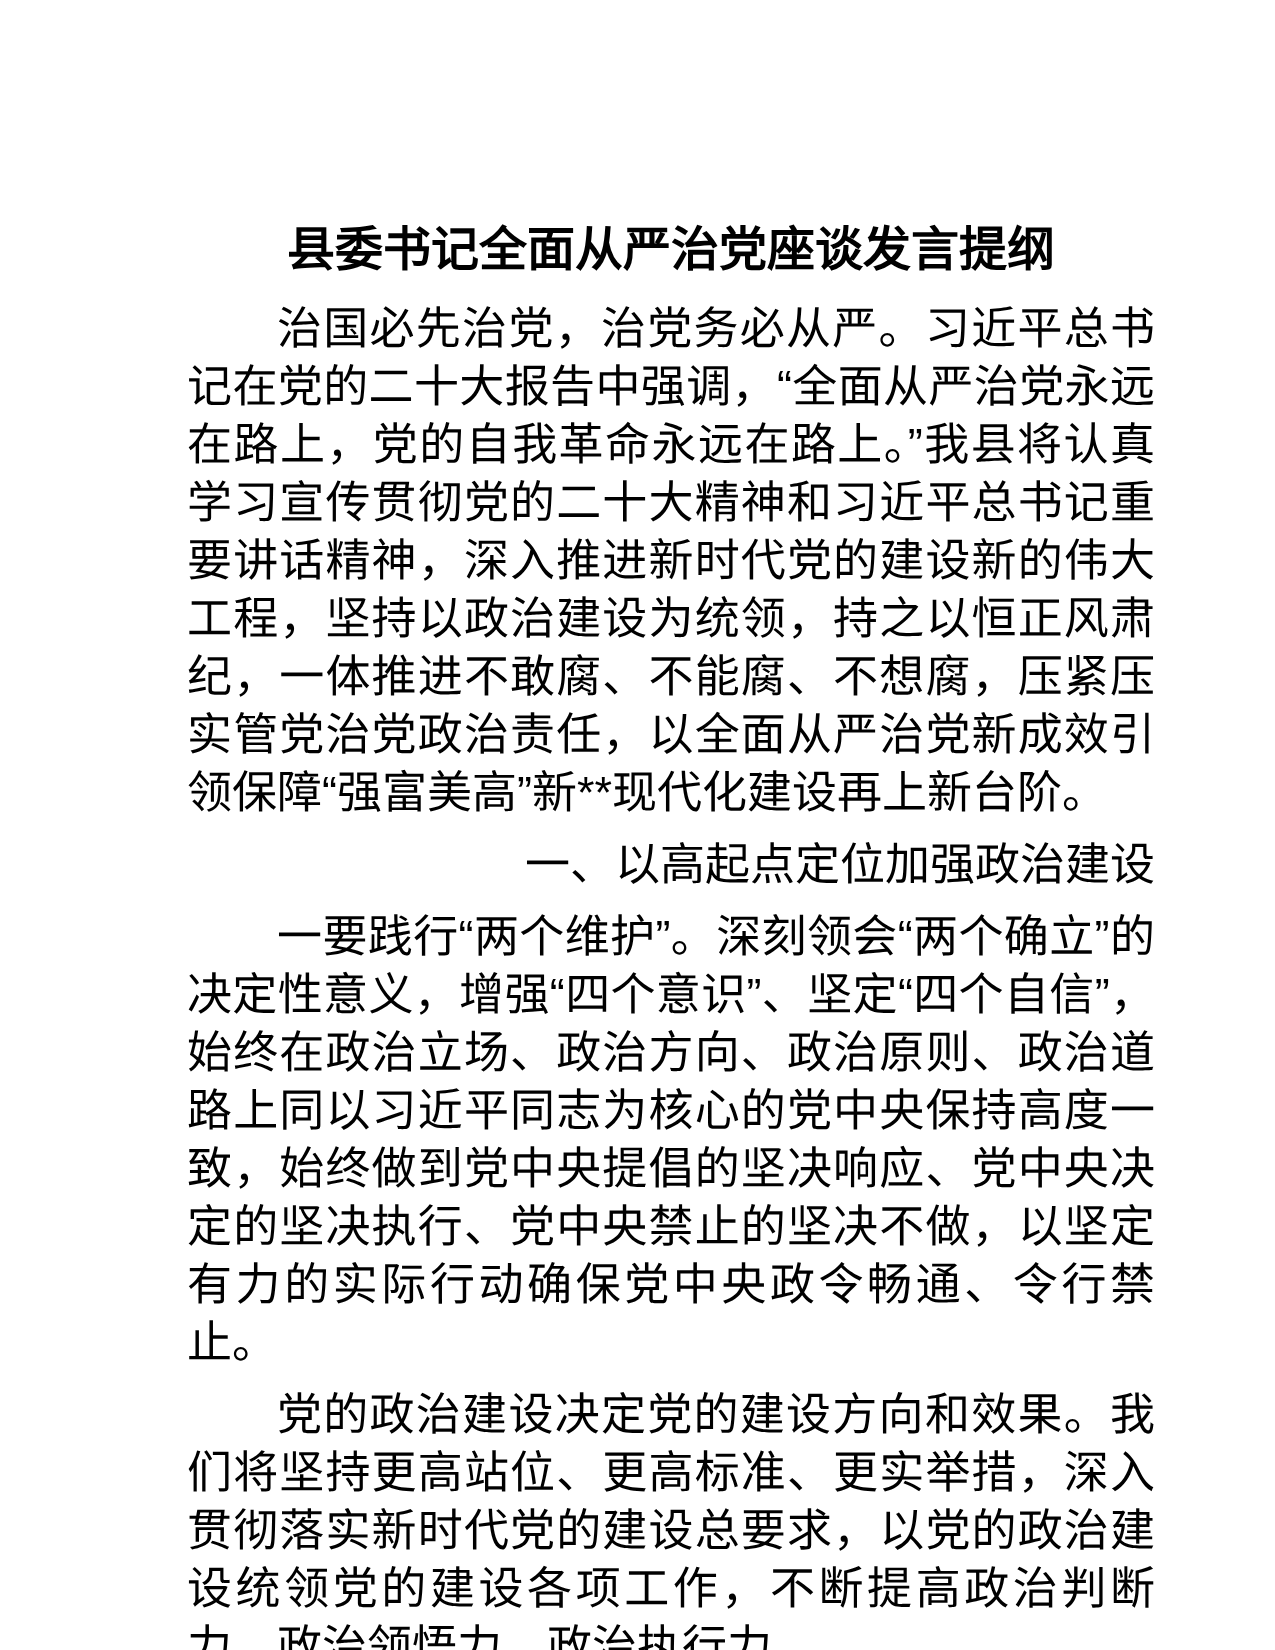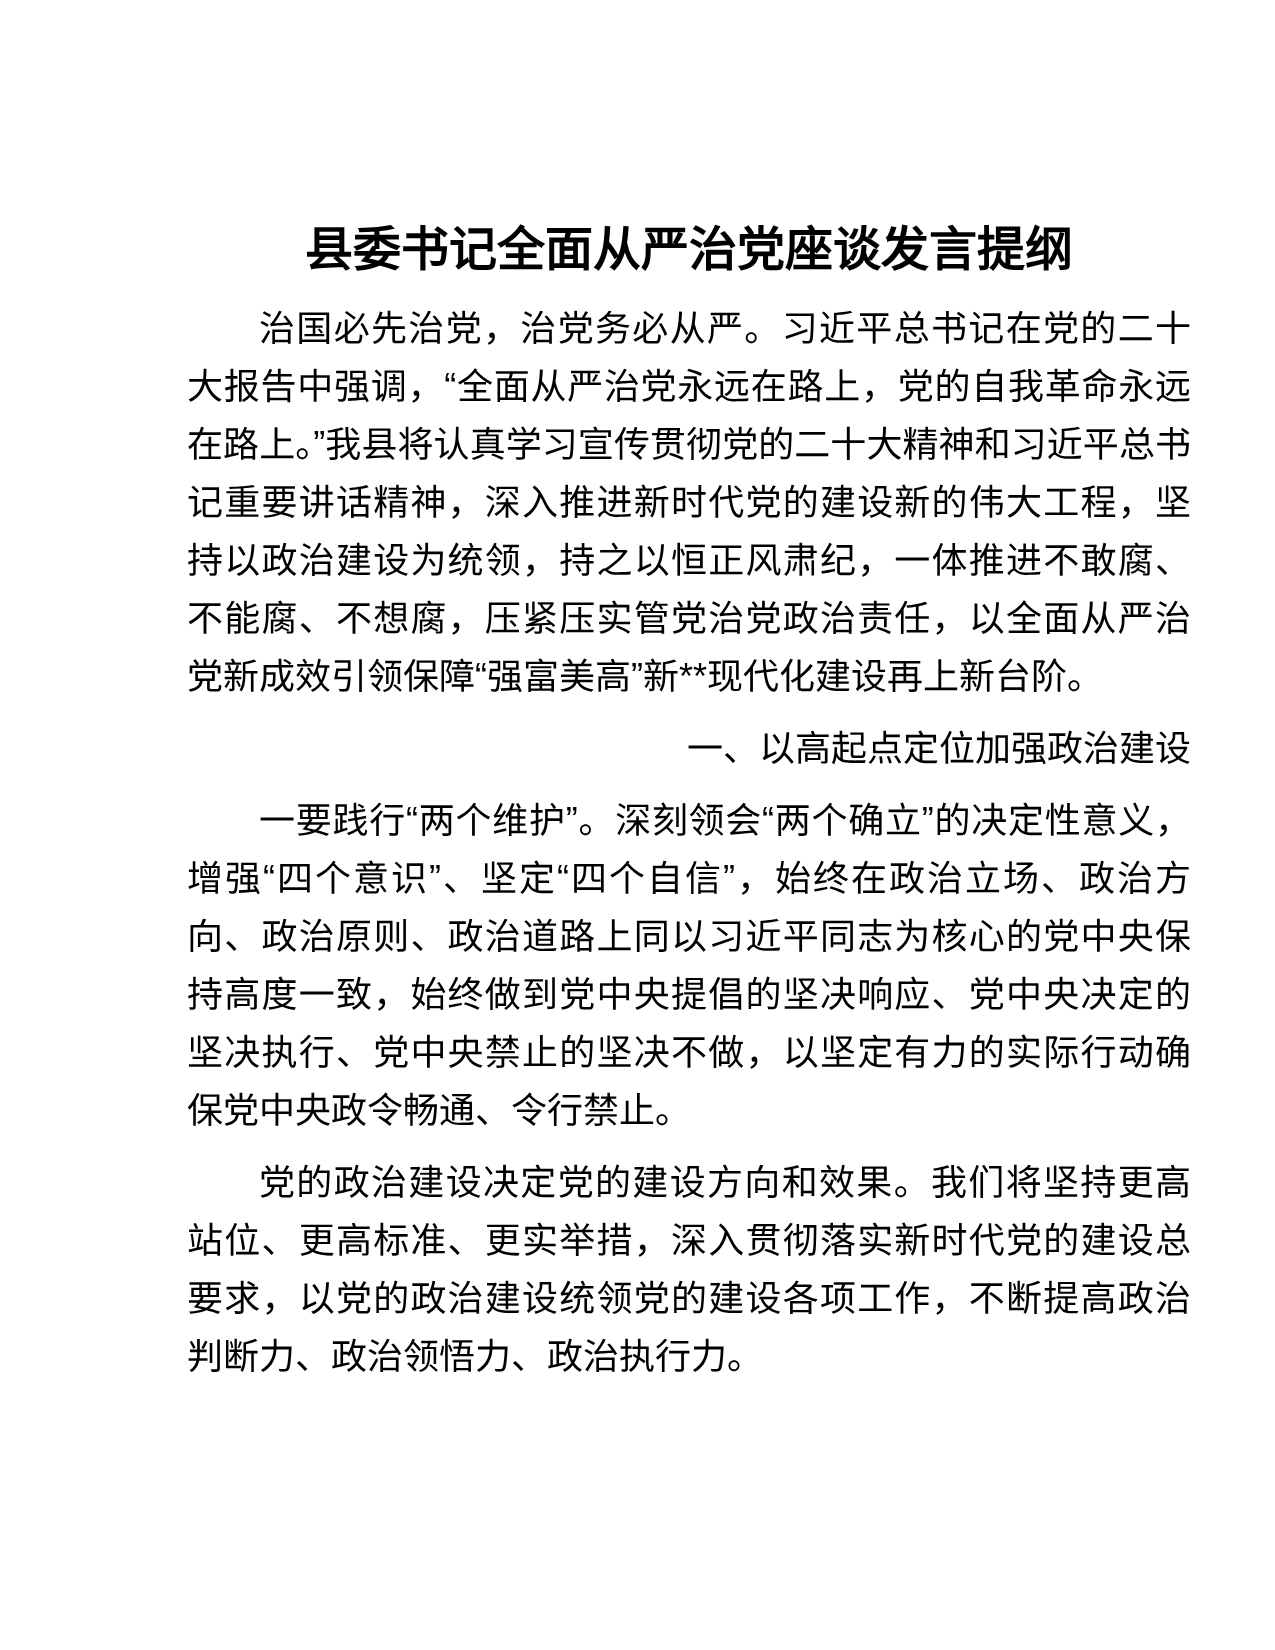--- a/index.html
+++ b/index.html
@@ -12,36 +12,36 @@
     height: 1650px;
     font-family: "Liberation Sans", sans-serif;
     color: #000000;
     position: relative;
     overflow: hidden;
   }
   .page {
     box-sizing: border-box;
     width: 1275px;
     height: 1650px;
-    padding: 226px 84px 0 187px;
+    padding: 226px 120px 0 187px;
     background: #ffffff;
   }
   .doc-title {
     margin: 0;
     font-size: 48px;
     line-height: 48px;
     font-weight: bold;
     text-align: center;
     letter-spacing: 0;
     white-space: nowrap;
   }
   .body-para,
   .section-heading {
     margin: 14px 0 0 0;
-    font-size: 36px;
+    font-size: 45px;
     line-height: 58px;
     font-weight: normal;
     text-align: justify;
     text-indent: 2em;
     letter-spacing: 0;
     word-break: normal;
     line-break: strict;
   }
   .first-para {
     margin-top: 26px;

